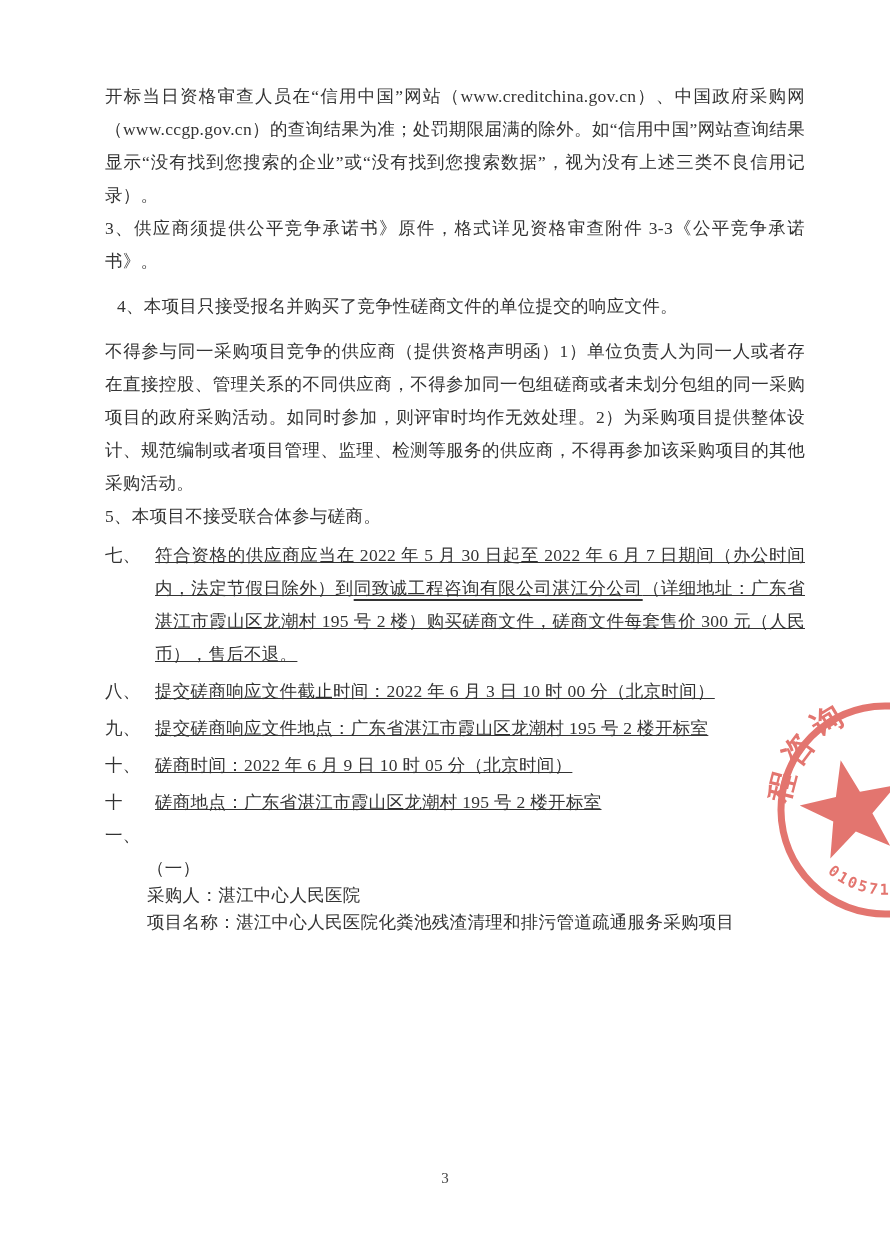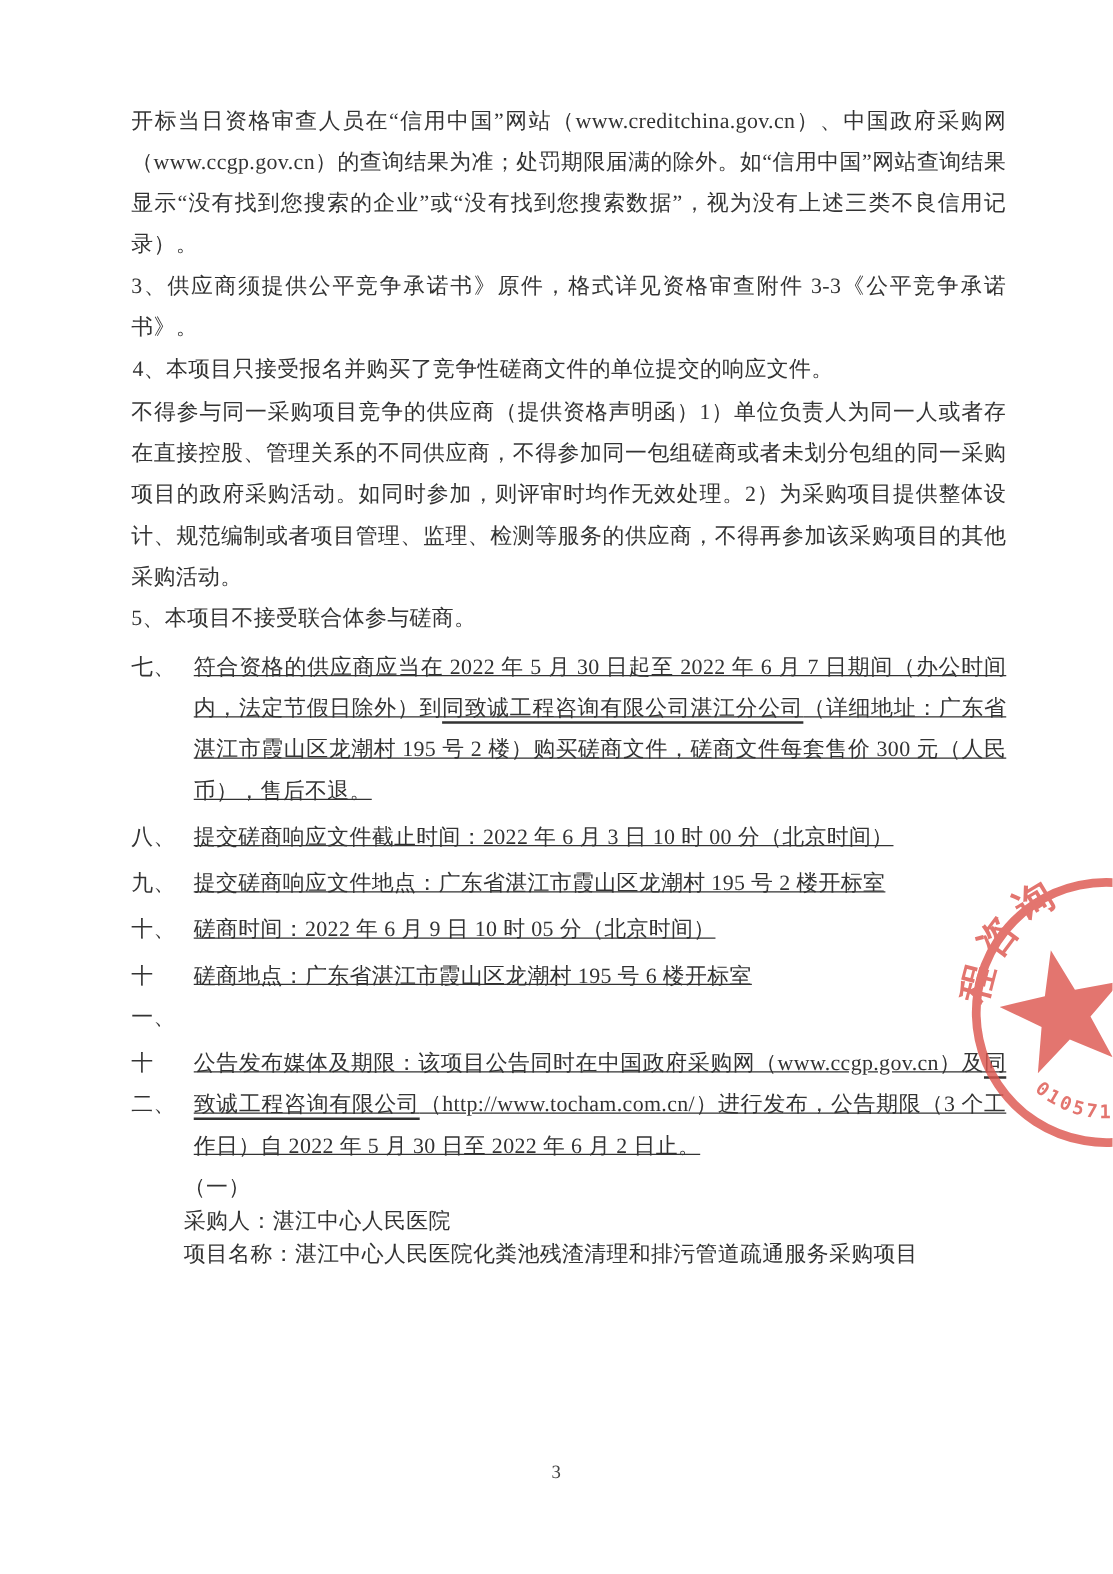--- a/index.html
+++ b/index.html
@@ -70,21 +70,21 @@
 <body>
 
 <div class="page">
 
   <div class="content">
 
     <p class="intro" style="margin:0;">开标当日资格审查人员在“信用中国”网站（www.creditchina.gov.cn）、中国政府采购网（www.ccgp.gov.cn）的查询结果为准；处罚期限届满的除外。如“信用中国”网站查询结果显示“没有找到您搜索的企业”或“没有找到您搜索数据”，视为没有上述三类不良信用记录）。</p>
 
     <p class="clause" style="margin:0;font-family:Liberation Serif, serif;">3、供应商须提供公平竞争承诺书》原件，格式详见资格审查附件 3-3《公平竞争承诺书》。</p>
 
-    <p class="clause" style="margin:1px;">4、本项目只接受报名并购买了竞争性磋商文件的单位提交的响应文件。</p>
+    <p class="clause" style="margin:12px;">4、本项目只接受报名并购买了竞争性磋商文件的单位提交的响应文件。</p>
 
     <p class="flush-para" style="margin:0;">不得参与同一采购项目竞争的供应商（提供资格声明函）1）单位负责人为同一人或者存在直接控股、管理关系的不同供应商，不得参加同一包组磋商或者未划分包组的同一采购项目的政府采购活动。如同时参加，则评审时均作无效处理。2）为采购项目提供整体设计、规范编制或者项目管理、监理、检测等服务的供应商，不得再参加该采购项目的其他采购活动。</p>
 
     <p class="clause" style="margin:0;">5、本项目不接受联合体参与磋商。</p>
 
 
     <div class="list-item item-seven">
       <span class="num">七、</span>
       <span class="body">
         <span>符合资格的供应商应当在 2022 年 5 月 30 日起至 2022 年 6 月 7 日期间（办公时间内，法定节假日除外）到</span><span class="u">同致诚工程咨询有限公司湛江分公司</span><span>（详细地址：广东省湛江市霞山区龙潮村 195 号 2 楼）购买磋商文件，磋商文件每套售价 300 元（人民币），售后不退。</span>
@@ -101,29 +101,23 @@
       <span class="body">提交磋商响应文件地点：广东省湛江市霞山区龙潮村 195 号 2 楼开标室</span>
     </div>
 
     <div class="list-item">
       <span class="num">十、</span>
       <span class="body">磋商时间：2022 年 6 月 9 日 10 时 05 分（北京时间）</span>
     </div>
 
     <div class="list-item">
       <span class="num">十一、</span>
-      <span class="body">磋商地点：广东省湛江市霞山区龙潮村 195 号 6 楼开标室</span>
+      <span class="body">磋商地点：广东省湛江市霞山区龙潮村 195 号 2 楼开标室</span>
     </div>
 
-    <div class="list-item">
-      <span class="num">十二、</span>
-      <span class="body">
-        <span>公告发布媒体及期限：该项目公告同时在中国政府采购网（www.ccgp.gov.cn）及</span><span class="u">同致诚工程咨询有限公司</span><span>（http://www.tocham.com.cn/）进行发布，公告期限（3 个工作日）自 2022 年 5 月 30 日至 2022 年 6 月 2 日止。</span>
-      </span>
-    </div>
 
 
     <div class="contact">
       <div>（一）</div>
       <div>采购人：湛江中心人民医院</div>
       <div>项目名称：湛江中心人民医院化粪池残渣清理和排污管道疏通服务采购项目</div>
 
     </div>
 
   </div>

